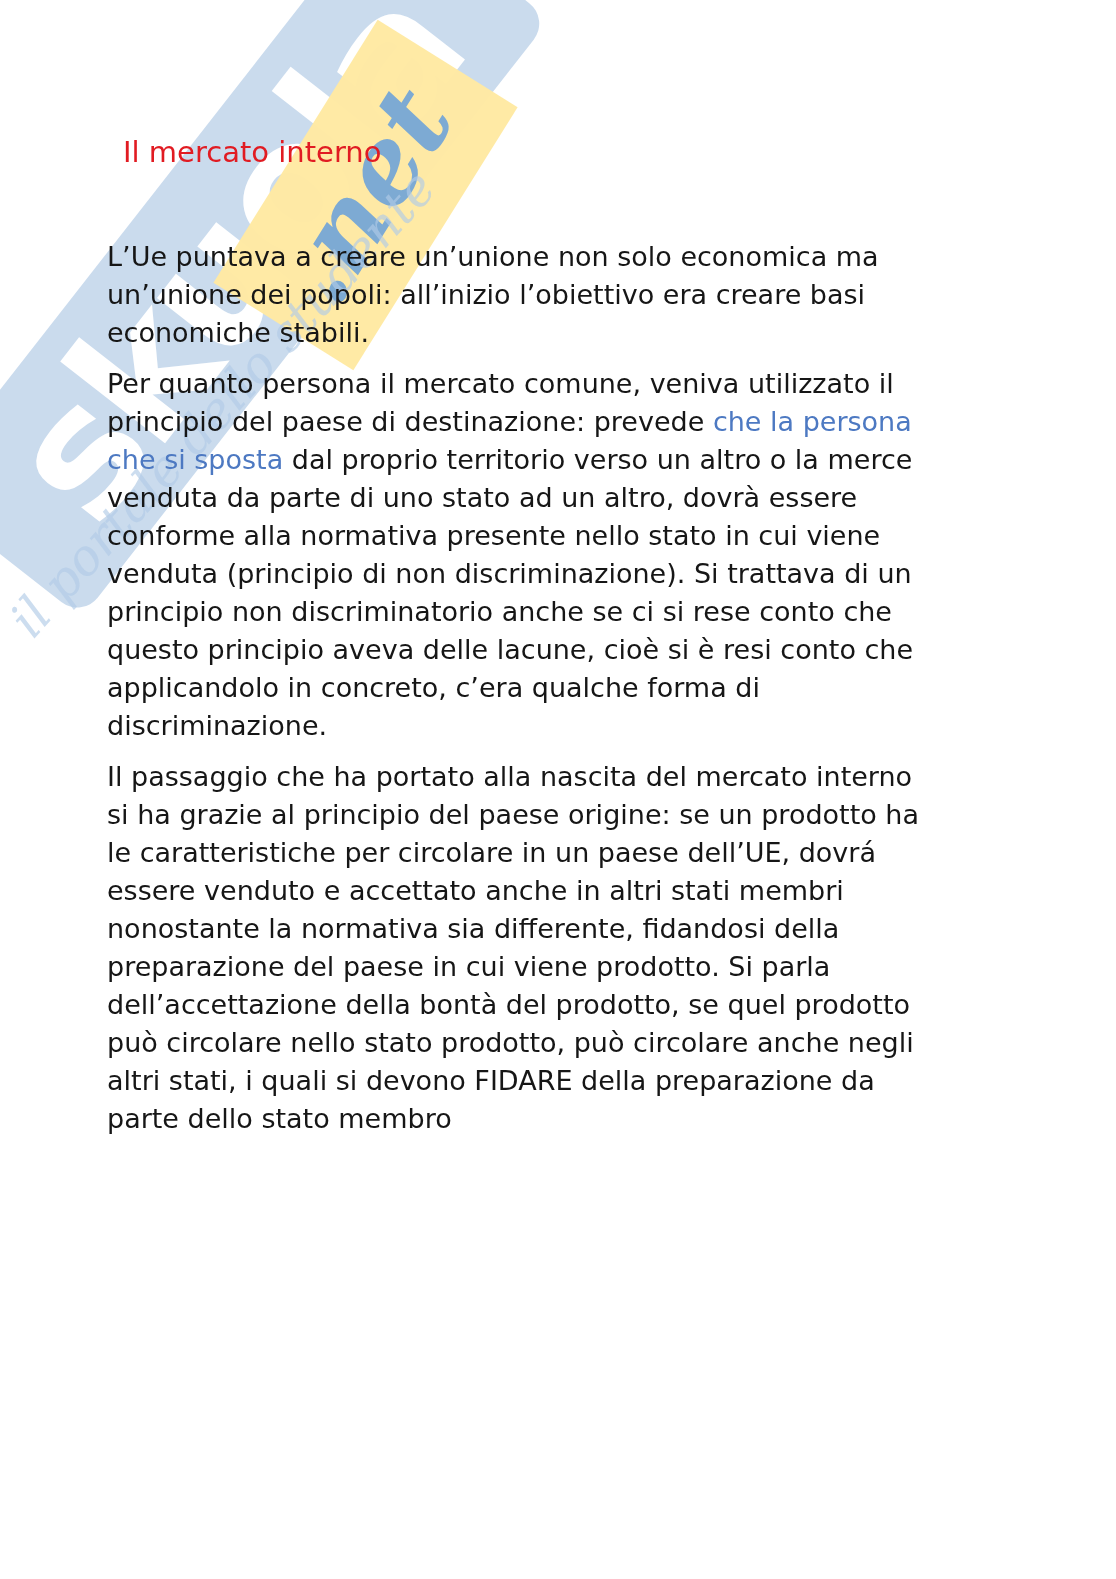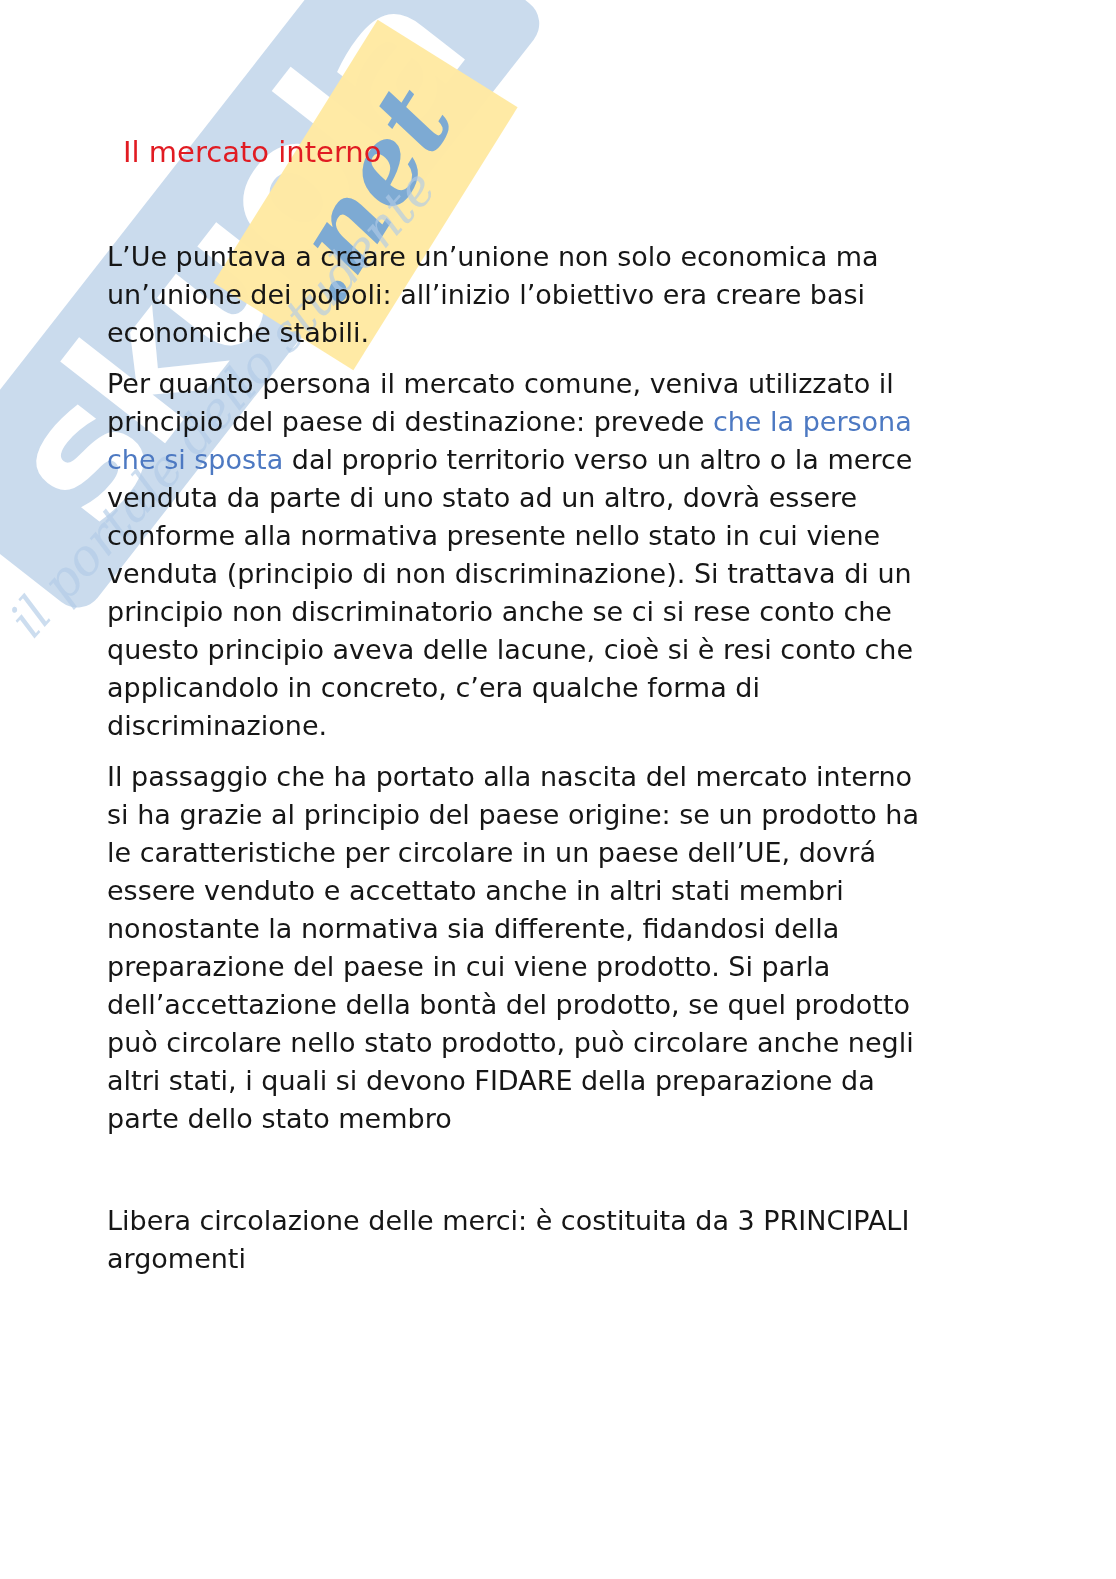--- a/index.html
+++ b/index.html
@@ -124,16 +124,14 @@
 si ha grazie al principio del paese origine: se un prodotto ha
 le caratteristiche per circolare in un paese dell’UE, dovrá
 essere venduto e accettato anche in altri stati membri
 nonostante la normativa sia differente, fidandosi della
 preparazione del paese in cui viene prodotto. Si parla
 dell’accettazione della bontà del prodotto, se quel prodotto
 può circolare nello stato prodotto, può circolare anche negli
 altri stati, i quali si devono FIDARE della preparazione da
 parte dello stato membro</span></div>
       <div class="para"><span></span></div>
-      <div class="para"><span>Libera circolazione delle merci: è costituita da 3 PRINCIPALI
-argomenti</span></div>
     </div>
 </div>
 
 </body></html>

